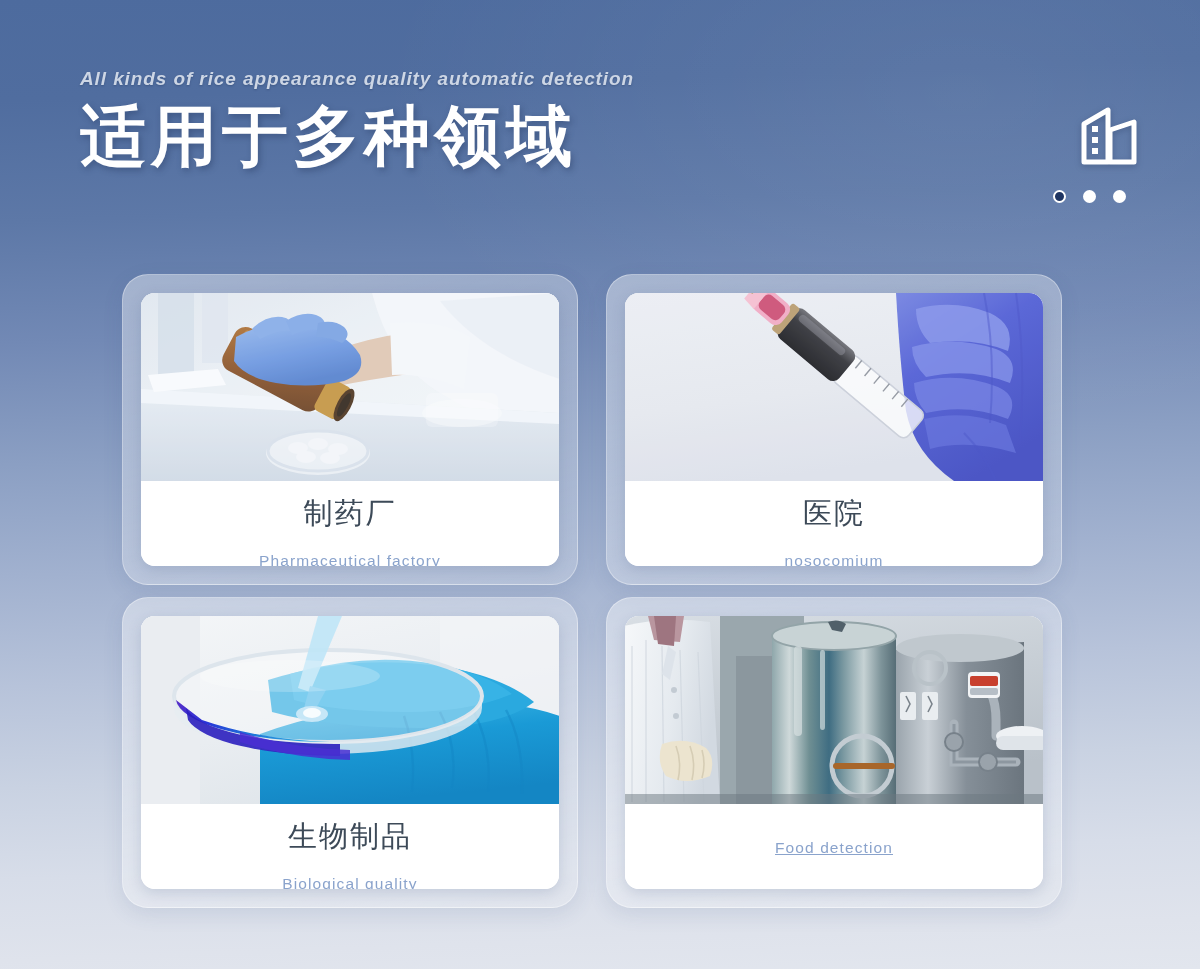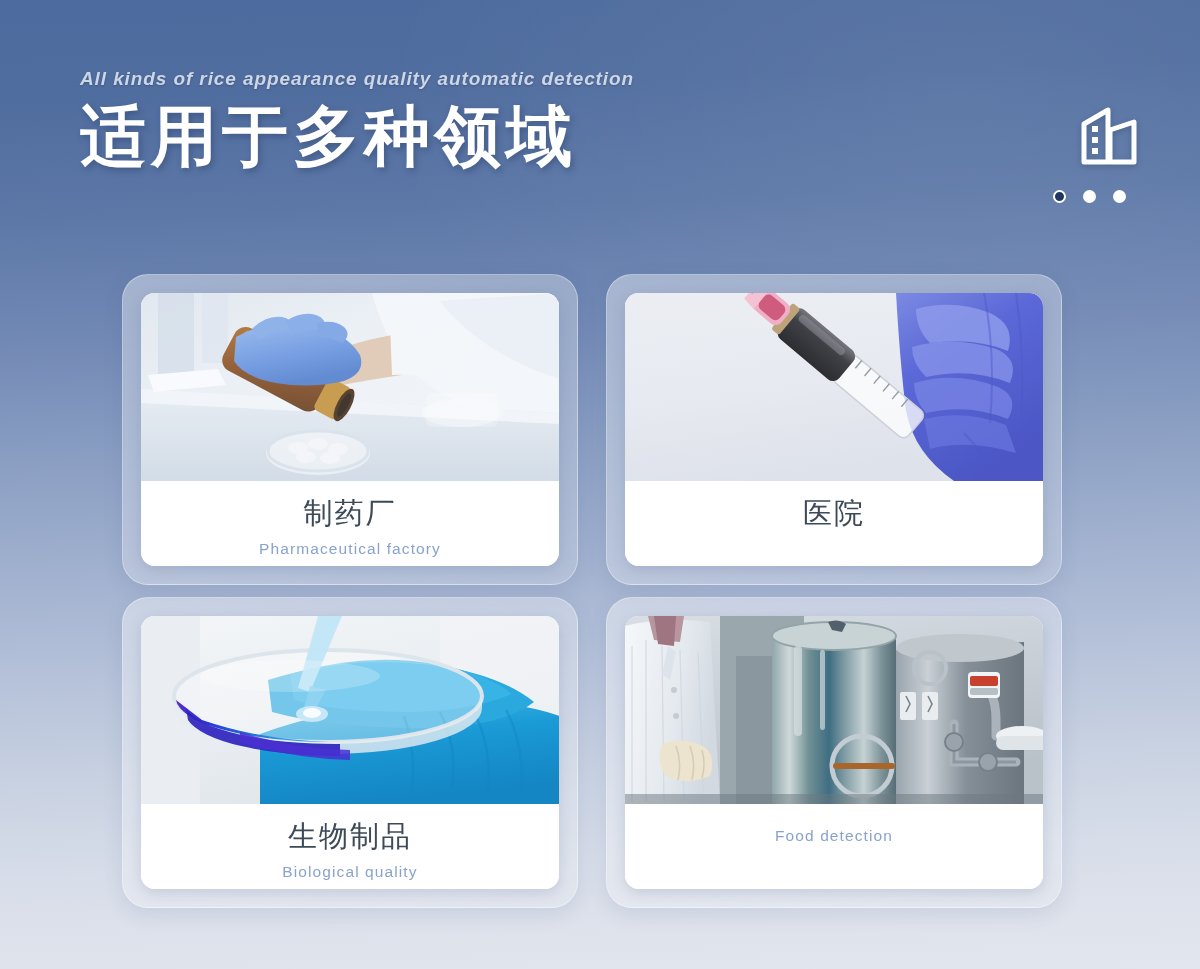--- a/index.html
+++ b/index.html
@@ -158,24 +158,25 @@
     box-sizing: border-box;
   }
   .card-title {
     font-size: 29px;
     color: #3d4a58;
     letter-spacing: 2px;
     line-height: 1.25;
     font-family: "DejaVu Sans", "Liberation Sans", sans-serif;
   }
   .card-sub {
-    margin-top: 9px;
+    margin-top: 21px;
     font-size: 15.5px;
     color: #8aa3cc;
     letter-spacing: 1.1px;
+    text-decoration: underline;
   }
 </style>
 </head>
 <body>
 
 <div class="page">
 
   <div class="header">
     <div class="eyebrow">All kinds of rice appearance quality automatic detection</div>
     <div class="headline">适用于多种领域</div>
@@ -339,20 +340,21 @@
 
               <line x1="98" y1="74" x2="-42" y2="96" stroke="#a89a58" stroke-width="3" stroke-linecap="round"></line>
               <circle cx="-42" cy="96" r="2.6" fill="#b9a85e"></circle>
             </g>
 
             <rect width="420" height="188" fill="#f0f1f6" opacity="0.1"></rect>
           </svg>
         </div>
         <div class="card-caption">
           <div class="card-title">医院</div>
+          <div class="card-sub">nosocomium</div>
         </div>
       </div>
     </div>
 
     <div class="card-frame">
       <div class="card">
         <div class="card-photo">
           <svg viewBox="0 0 420 188" preserveAspectRatio="xMidYMid slice" aria-hidden="true">
             <defs>
               <linearGradient id="p3bg" x1="0" y1="0" x2="0.5" y2="1">

